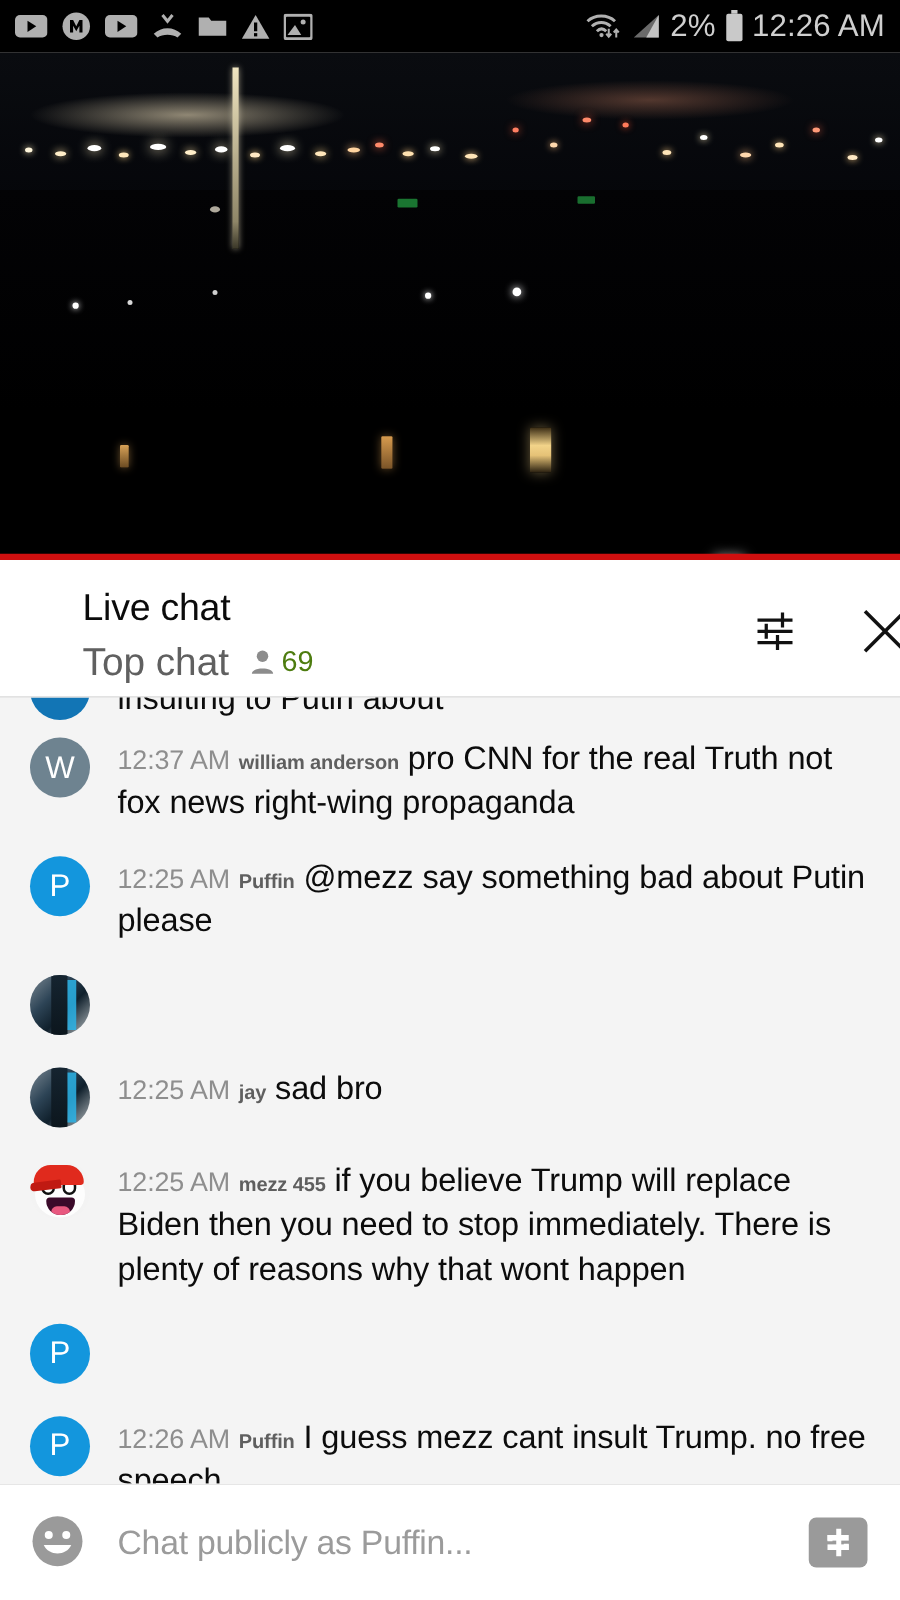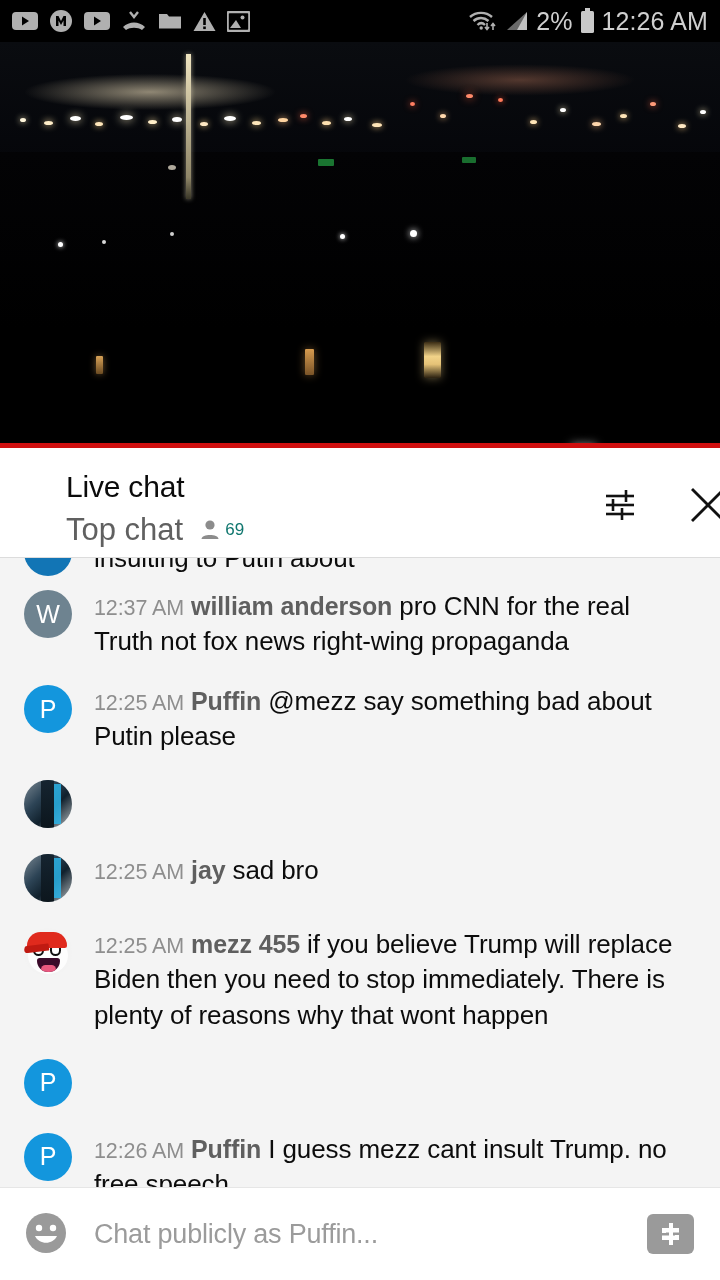--- a/index.html
+++ b/index.html
@@ -61,21 +61,21 @@
     background:#fff; display:flex; align-items:flex-start; padding:18px 24px 0 32px;margin-left:34px;
   }
   .ch-left { display:flex; flex-direction:column; }
   .ch-title {
     font-size:30px; color:#0b0b0b; font-weight:400; line-height:1.05;
     letter-spacing:-0.2px;
   }
   .ch-sub-row { display:flex; align-items:center; margin-top:9px; gap:9px; }
   .ch-sub { font-size:31px; color:#606060; }
   .ch-count-wrap { display:flex; align-items:center; gap:5px; margin-left:8px; }
-  .ch-count { font-size:17px; color:#0f766e; }
+  .ch-count { font-size:23px; color:#4d7c0f; }
   .ch-right { margin-left:auto; display:flex; align-items:center; gap:44px; padding-top:12px; }
   .hdr-btn { background:none; border:none; cursor:pointer; display:block; padding:0; }
 
   
   .chat-list {
     position:absolute; top:557px; left:0; width:720px; height:630px;
     background:#f4f4f4; overflow:hidden;
     border-top:1px solid #dcdcdc;
   }
   .msg {
@@ -86,21 +86,21 @@
     width:48px; height:48px; border-radius:50%; flex:0 0 48px;
     display:flex; align-items:center; justify-content:center;
     color:#fff; font-size:25px; font-weight:400; overflow:hidden;
     position:relative; margin-top:2px;
   }
   .msg-body {
     margin-left:22px; font-size:26px; line-height:1.35; color:#0c0c0c;
     letter-spacing:-0.1px; padding-top:1px;
   }
   .m-time { color:#8e8e8e; font-size:21.5px; margin-right:7px; }
-  .m-author { color:#5f5f5f; font-weight:bold; font-size:25px; margin-right:7px; }
+  .m-author { color:#5f5f5f; font-weight:bold; font-size:16px; margin-right:7px; }
   .m-text { color:#0c0c0c; }
 
   
   .av-photo-jay {
     background:linear-gradient(135deg,#7d8a94 0%,#2d4456 35%,#10202c 60%,#b9bfc2 100%);
   }
   .av-photo-jay::before {
     content:""; position:absolute; left:17px; top:0; width:13px; height:48px;
     background:linear-gradient(180deg,#152430,#0c161d);
   }

